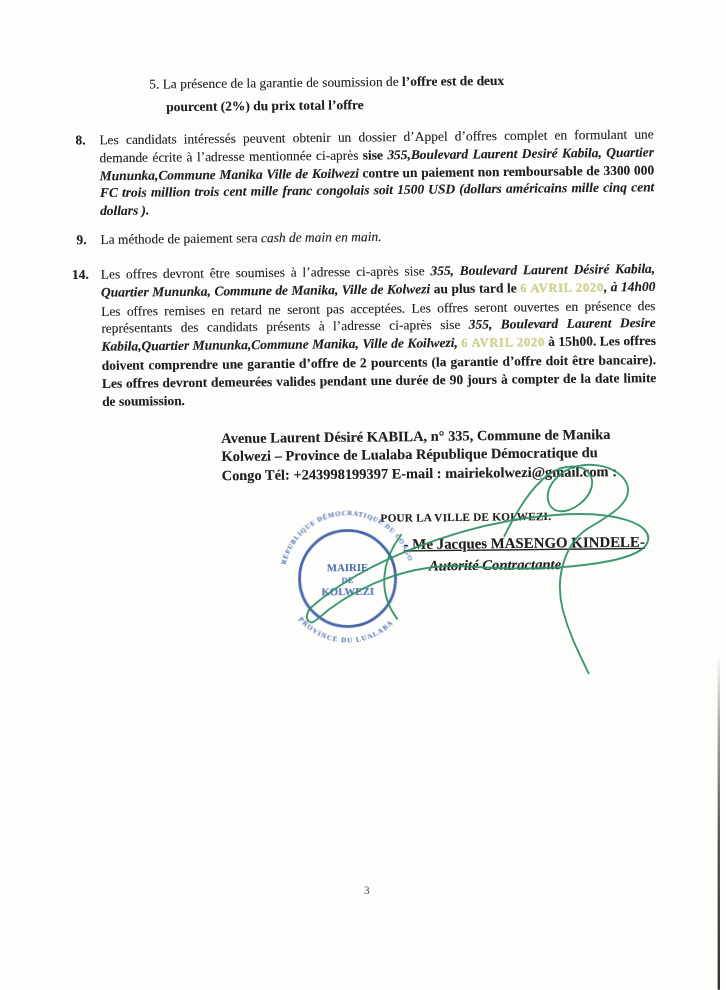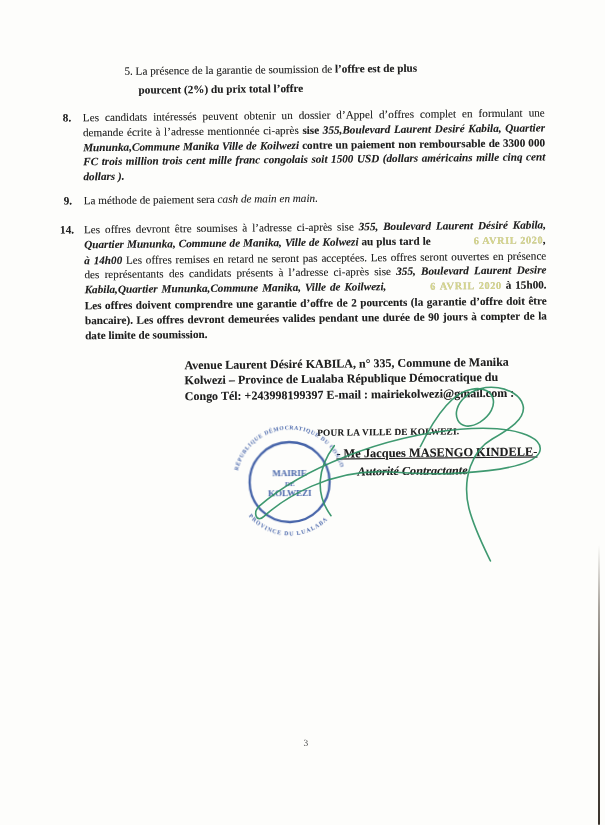--- a/index.html
+++ b/index.html
@@ -9,21 +9,21 @@
     font-family:"Liberation Serif","DejaVu Serif",serif;color:#1f1f1f;
   }
   .sheet{position:absolute;inset:0;transform:rotate(-0.6deg);transform-origin:300px 420px;}
   .txt{text-shadow:0 0 0.5px rgba(30,30,30,0.35);}
   .item{position:absolute;font-size:11.2px;line-height:14.8px;}
   .num{position:absolute;left:0;top:0;font-weight:bold;}
   .body{text-align:justify;}
   .b{font-weight:bold;}
   .i{font-style:italic;}
   .bi{font-weight:bold;font-style:italic;}
-  .date-faint{font-weight:bold;letter-spacing:0.6px;font-size:10.4px;opacity:0.95;margin-left:40px;}
+  .date-faint{font-weight:bold;letter-spacing:0.6px;font-size:10.4px;opacity:0.95;}
   .item5{position:absolute;left:128px;top:60px;width:352px;font-size:11.2px;line-height:18.5px;}
   .item5 .line2{margin-left:14px;}
   .address{position:absolute;left:185px;top:357px;width:330px;font-weight:bold;font-size:12px;line-height:15.3px;}
   .pour{position:absolute;left:317px;top:428px;font-size:9.3px;font-weight:bold;letter-spacing:0.2px;}
   .sig-name{position:absolute;left:336px;top:447px;font-size:12.4px;font-weight:bold;text-decoration:underline;}
   .sig-title{position:absolute;left:357px;top:465px;font-size:12.2px;font-weight:bold;font-style:italic;}
   .page-number{position:absolute;left:300px;top:738px;font-size:9.5px;color:#4a4a4a;}
   .stamp-svg{position:absolute;left:222px;top:415px;width:134px;height:134px;opacity:0.88;filter:blur(0.3px);}
   .signature-svg{position:absolute;left:230px;top:380px;width:320px;height:200px;opacity:0.92;}
   .right-edge{
@@ -31,21 +31,21 @@
     background:linear-gradient(to bottom,rgba(70,58,45,0) 0%,rgba(70,58,45,0.45) 22%,rgba(52,44,34,0.8) 55%,rgba(40,33,26,0.92) 100%);
   }
 </style>
 </head>
 <body>
 
 <div class="page">
   <div class="sheet">
 
     <div class="item5 txt">
-      <span>5. La présence de la garantie de soumission de </span><span class="b">l’offre est de plus</span>
+      <span>5. La présence de la garantie de soumission de </span><span class="b">l’offre est de deux</span>
       <div class="line2 b">pourcent (2%) du prix total l’offre</div>
     </div>
 
     <div class="item txt" style="left:66px;top:108px;width:482px;">
       <span class="num">8.</span>
       <div class="body" style="margin-left:20px;">
         <span>Les candidats intéressés peuvent obtenir un dossier d’Appel d’offres complet en formulant une demande écrite à l’adresse mentionnée ci-après </span><span class="b">sise </span><span class="bi">355,Boulevard Laurent Desiré Kabila, Quartier Mununka,Commune Manika Ville de Koilwezi </span><span class="b">contre un paiement non remboursable de 3300 000 </span><span class="bi">FC trois million trois cent mille franc congolais soit 1500 USD (dollars américains mille  cinq cent dollars ).</span>
       </div>
     </div>
 

